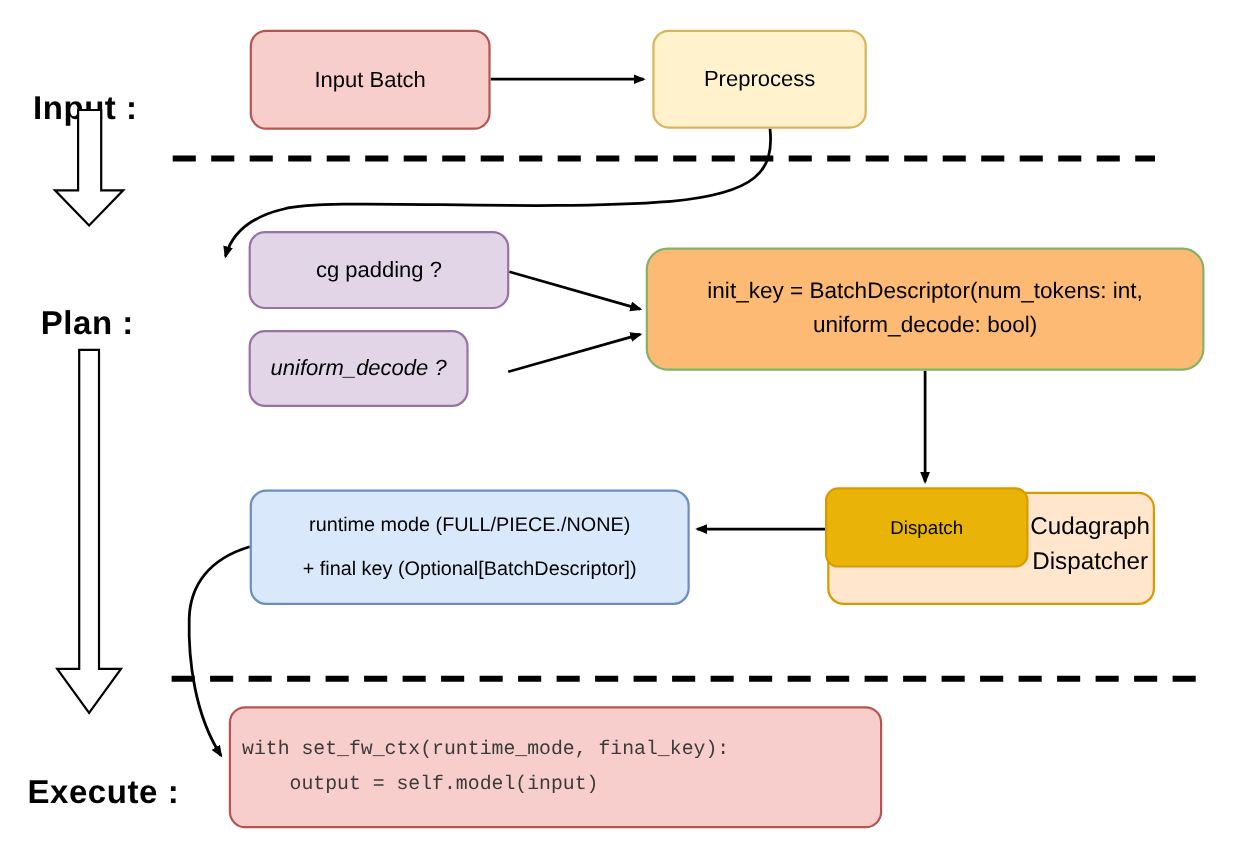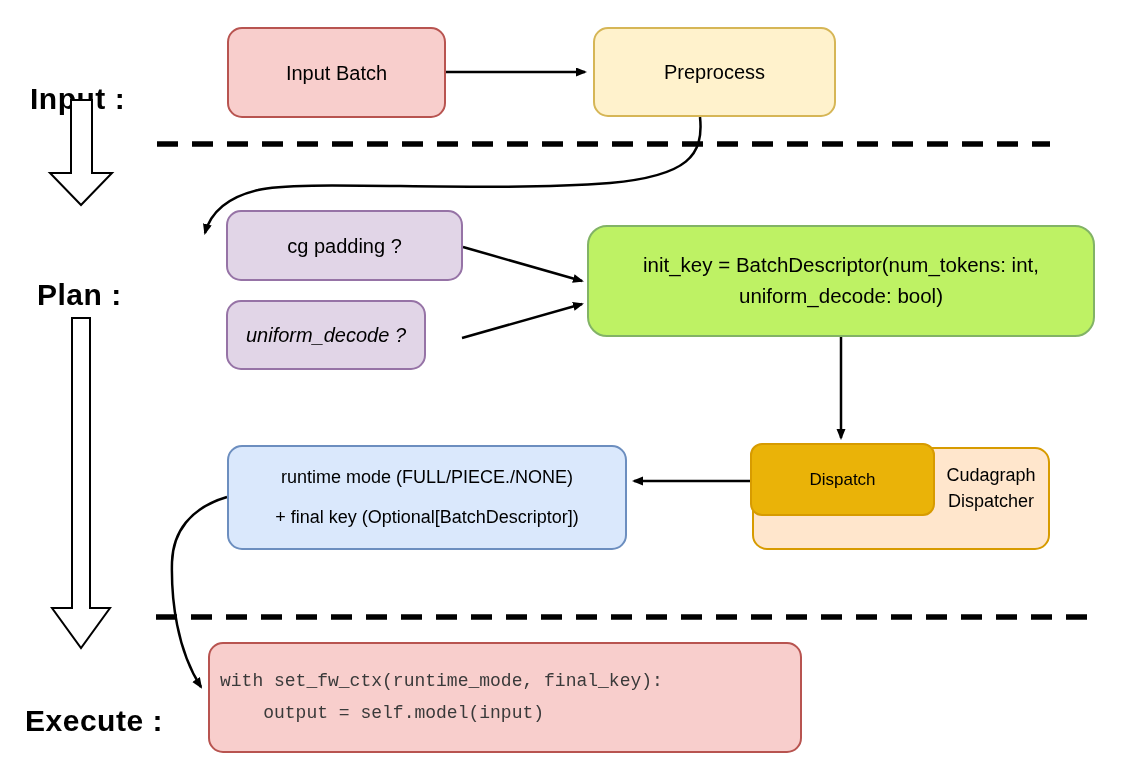--- a/index.html
+++ b/index.html
@@ -28,30 +28,30 @@
     align-items:center;
     justify-content:center;
     text-align:center;
     font-size:20px;
     line-height:1.5;
     box-sizing:border-box;
     z-index:2;
   }
   .node .ln{white-space:nowrap;}
   #node-input-batch{left:227px;top:27px;width:219px;height:91px;}
-  #node-preprocess{left:593px;top:27px;width:243px;height:90px;}
+  #node-preprocess{left:593px;top:27px;width:195px;height:90px;}
   #node-cg-padding{left:226px;top:210px;width:237px;height:71px;}
   #node-uniform-decode{left:226px;top:300px;width:200px;height:70px;font-style:italic;}
   #node-init-key{left:587px;top:225px;width:508px;height:112px;border-radius:20px;font-size:20.5px;}
   #node-runtime-mode{left:227px;top:445px;width:400px;height:105px;font-size:18px;line-height:1.55;}
   #node-dispatcher{left:752px;top:447px;width:298px;height:103px;z-index:1;justify-content:flex-start;align-items:flex-end;}
   #node-dispatch{left:750px;top:443px;width:185px;height:73px;font-size:17px;border-radius:12px;z-index:3;}
   #dispatcher-caption{
     position:absolute;left:935px;top:462px;width:112px;
-    font-size:18px;line-height:1.45;text-align:center;z-index:2;
+    font-size:22px;line-height:1.45;text-align:center;z-index:2;
   }
   #node-execute-code{
     left:208px;top:642px;width:594px;height:111px;
     font-family:"Liberation Mono","DejaVu Sans Mono",monospace;
     font-size:18px;line-height:1.75;color:#3a3a3a;
     align-items:flex-start;justify-content:center;
     padding-left:10px;text-align:left;
   }
   #node-execute-code .ln{white-space:pre;}
   #arrow-layer{position:absolute;left:0;top:0;width:1142px;height:770px;z-index:1;}
@@ -97,21 +97,21 @@
   </div>
 
   <div class="node" id="node-cg-padding" style="background-color: rgb(225, 213, 231); border-color: rgb(150, 115, 166);">
     <span class="ln">cg padding ?</span>
   </div>
 
   <div class="node" id="node-uniform-decode" style="background-color: rgb(225, 213, 231); border-color: rgb(150, 115, 166);">
     <span class="ln">uniform_decode ?</span>
   </div>
 
-  <div class="node" id="node-init-key" style="background-color: #bef264; border-color: rgb(130, 179, 102);">
+  <div class="node" id="node-init-key" style="background-color: #fdba74; border-color: rgb(130, 179, 102);">
     <span class="ln">init_key = BatchDescriptor(num_tokens: int,</span>
     <span class="ln">uniform_decode: bool)</span>
   </div>
 
   <div class="node" id="node-dispatcher" style="background-color: rgb(255, 230, 204); border-color: rgb(215, 155, 0);"></div>
 
   <div class="node" id="node-dispatch" style="background-color: #eab308; border-color: rgb(215, 155, 0);">
     <span class="ln">Dispatch</span>
   </div>
 

